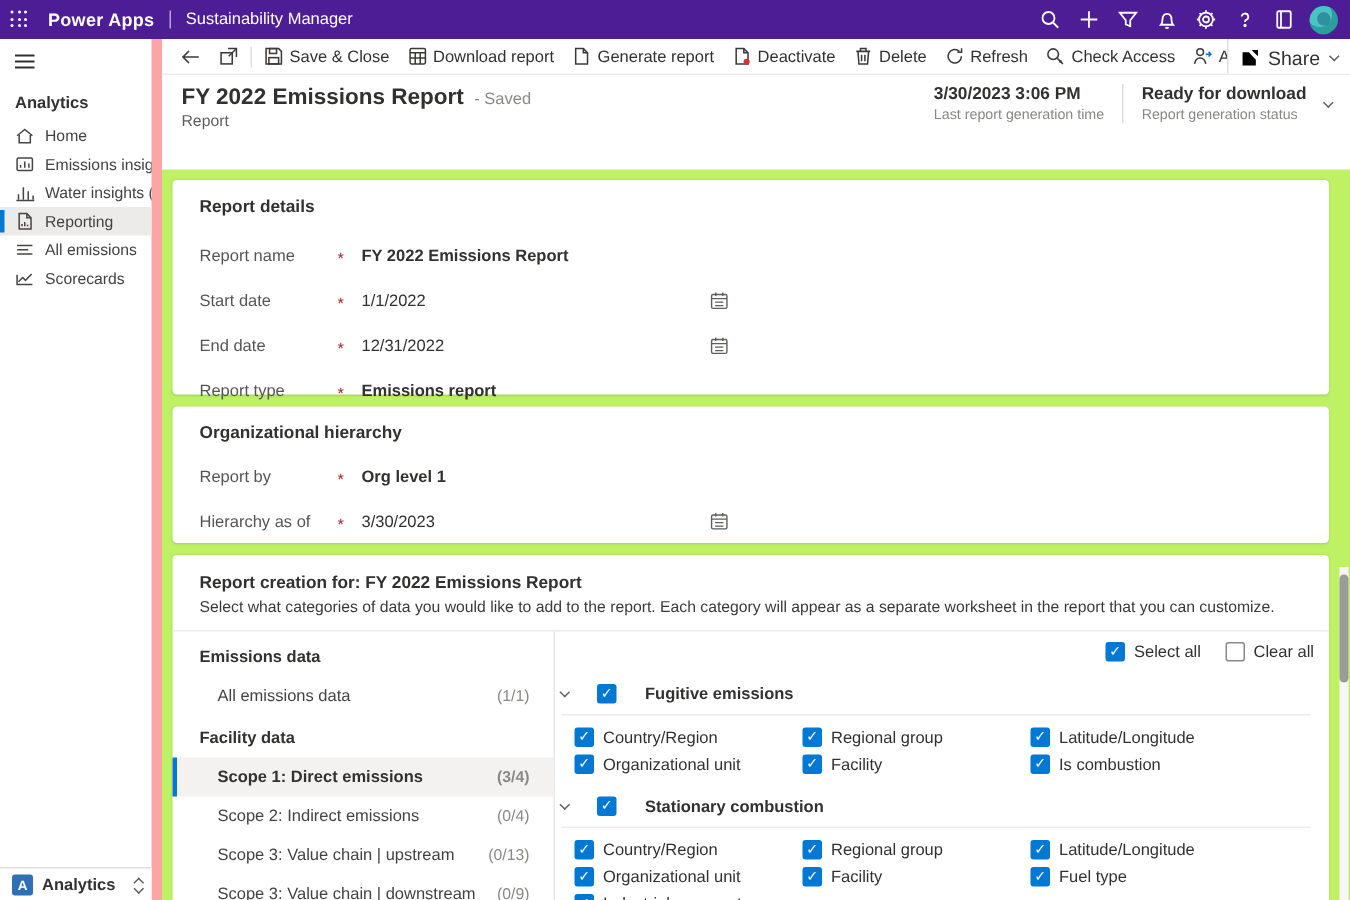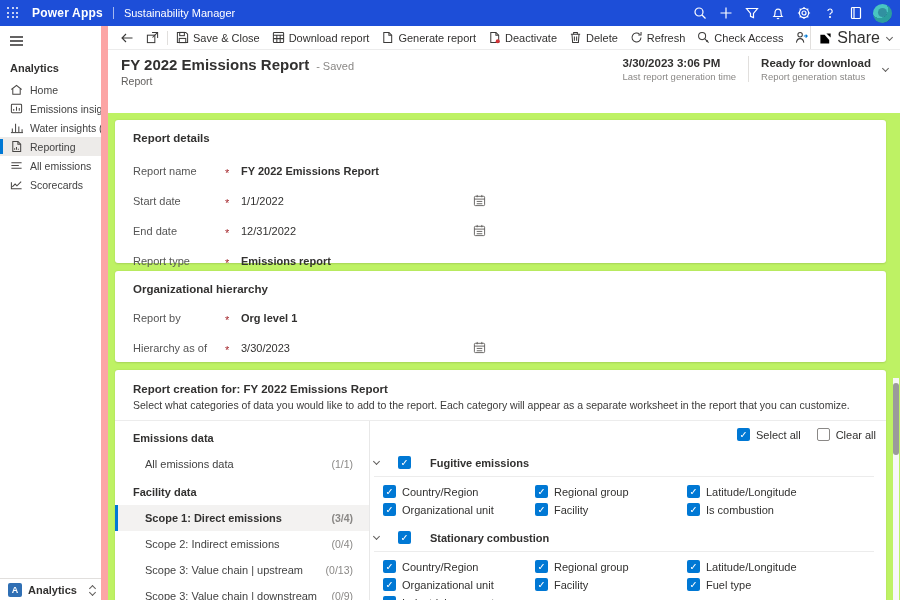--- a/index.html
+++ b/index.html
@@ -2,21 +2,21 @@
 <html><head>
 <meta charset="utf-8">
 <style>
   * { margin:0; padding:0; box-sizing:border-box; }
   html,body { width:900px; height:600px; overflow:hidden;
     font-family:"Liberation Sans","DejaVu Sans",sans-serif;
     font-size:11.5px; color:#323130; background:#fff; }
 
   
   .topbar { position:absolute; left:0; top:0; width:900px; height:26px;
-    background:#1d4ed8; display:flex; align-items:center; color:#fff; z-index:30; }
+    background:#4c1d95; display:flex; align-items:center; color:#fff; z-index:30; }
   .waffle { width:26px; height:26px; display:flex; align-items:center; justify-content:center; cursor:pointer; }
   .waffle-grid { display:grid; grid-template-columns:repeat(3,3px); grid-template-rows:repeat(3,3px); gap:1.5px; }
   .waffle-grid i { background:#fff; width:2px; height:2px; border-radius:1px; }
   .tb-app { font-weight:700; font-size:12px; margin-left:6px; letter-spacing:.2px; }
   .tb-sep { width:1px; height:12px; background:rgba(255,255,255,.6); margin:0 10px; }
   .tb-env { font-size:11px; }
   .tb-right { margin-left:auto; display:flex; align-items:center; gap:0; }
   .tb-ic { width:26px; height:26px; display:flex; align-items:center; justify-content:center; cursor:pointer; }
   .tb-ic svg { stroke:#fff; fill:none; stroke-width:1.2; }
   .avatar { width:19px; height:19px; border-radius:50%; margin:0 8px 0 4px;
@@ -51,21 +51,21 @@
   .main { position:absolute; left:108px; top:26px; right:0; bottom:0; background:#fff; }
 
   
   .cmdbar { height:24px; display:flex; align-items:center; border-bottom:1px solid #ececec;
     padding:0 4px 0 6px; overflow:hidden; position:relative; white-space:nowrap; }
   .cmd { display:flex; align-items:center; gap:4px; padding:0 6px; height:24px; cursor:pointer;
     font-size:11px; color:#323130; flex:0 0 auto; }
   .cmd svg { stroke:#3b3a39; fill:none; stroke-width:1.1; flex:0 0 auto; }
   .cmd-div { width:1px; height:14px; background:#e1dfdd; margin:0 2px; flex:0 0 auto; }
   .cmd-share { position:absolute; right:0; top:0; height:24px; background:#fff; display:flex;
-    align-items:center; padding:0 8px; border-left:1px solid #e1dfdd; gap:5px; cursor:pointer; font-size:16px; }
+    align-items:center; padding:0 8px; border-left:1px solid #e1dfdd; gap:5px; cursor:pointer; font-size:13px; }
   .cmd .chv, .cmd-share .chv { margin-left:2px; }
 
   
   .pagehead { display:flex; padding:6px 12px 0 13px; align-items:flex-start; }
   .ph-title-row { display:flex; align-items:baseline; gap:7px; }
   .ph-title { font-size:15px; font-weight:700; }
   .ph-saved { font-size:11px; color:#8a8886; }
   .ph-sub { font-size:10.5px; color:#605e5c; margin-top:2px; }
   .ph-right { margin-left:auto; display:flex; align-items:center; gap:12px; }
   .meta { text-align:left; }

